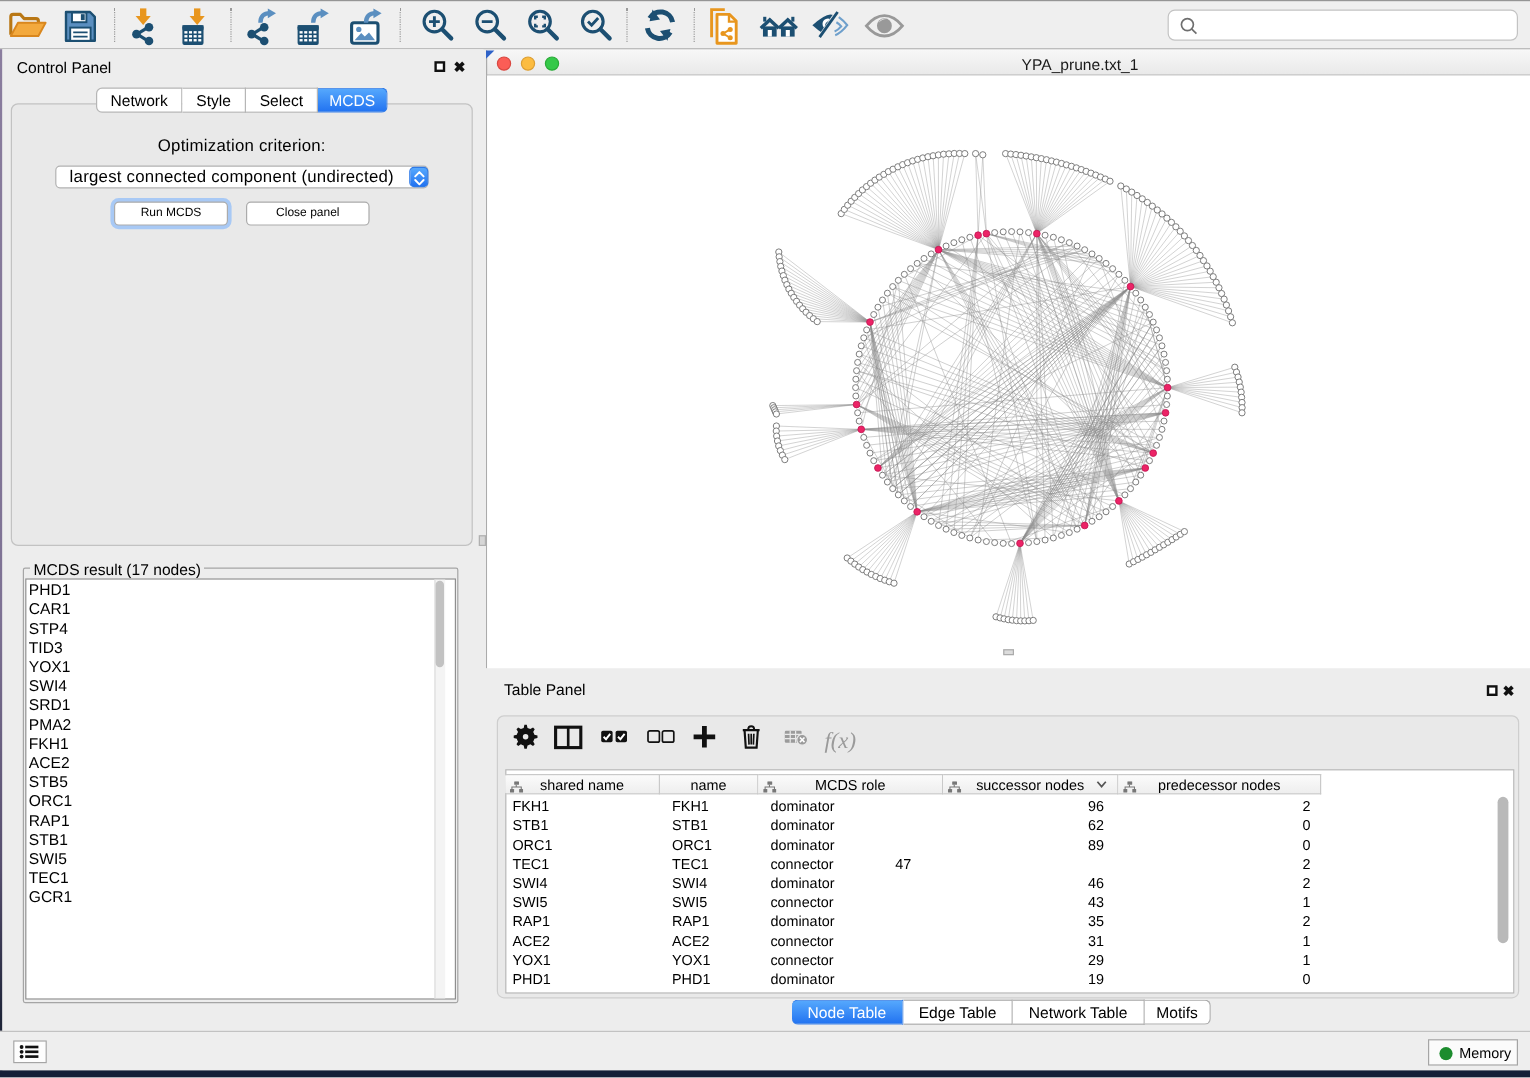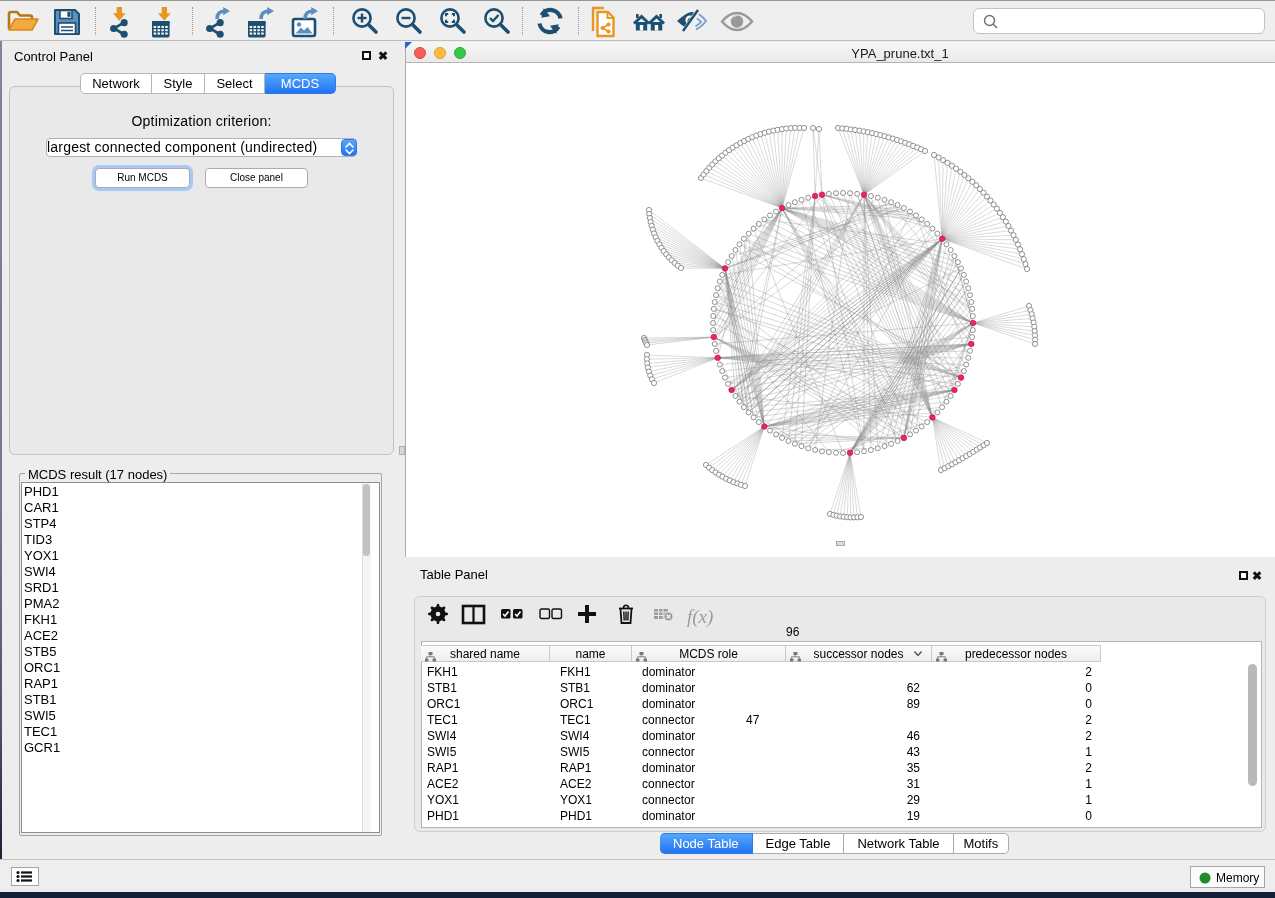--- a/index.html
+++ b/index.html
@@ -11,26 +11,26 @@
 #search{position:absolute;left:973px;top:7px;width:292px;height:26px;background:#fff;border:1px solid #c3c3c3;border-radius:6px}
 
 #leftedge{left:0;top:41px;width:2px;height:851px;background:linear-gradient(#8a7d9e 0%,#7e7294 55%,#564e6e 80%,#1e2438 95%)}
 #ctrl{left:2px;top:41px;width:401px;height:818px;background:#ededed}
 #ctrl-title{left:14px;top:49px;font-size:13px}
 .wbtn-sq{position:absolute;width:9px;height:9px;border:2px solid #111;background:#fff}
 .wbtn-x{position:absolute;font-size:12px;font-weight:bold;color:#111;line-height:11px}
 #tabpanel{left:9px;top:86px;width:385px;height:369px;background:#e9e9e9;border:1px solid #c2c2c2;border-radius:6px}
 #tabs{left:80px;top:73px;height:21px;display:flex;font-size:13px}
 .tab{background:#fff;border:1px solid #b6b6b6;border-left:none;display:flex;align-items:center;justify-content:center}
-.tab:nth-child(1){width:72px}.tab:nth-child(2){width:53px}.tab:nth-child(3){width:60px}.tab:nth-child(4){width:71px}
+.tab:nth-child(1){width:72px}.tab:nth-child(2){width:53px}.tab:nth-child(3){width:60px}.tab:nth-child(4){width:58px}
 .tab:first-child{border-left:1px solid #b6b6b6;border-radius:5px 0 0 5px}
 .tab.sel{background:linear-gradient(#55a8fd,#2273f1);color:#fff;border-color:#2e7ae8;border-radius:0 5px 5px 0}
 .tab:last-child{border-radius:0 5px 5px 0}
 #optlabel{left:9px;top:113px;width:385px;text-align:center;font-size:14px;letter-spacing:0.2px}
-#combo{left:46px;top:138px;width:311px;height:19px;background:#fff;border:1px solid #b2b2b2;border-radius:4px;font-size:14px;letter-spacing:0.2px;line-height:17px;}
+#combo{left:46px;top:138px;width:311px;height:19px;background:#fff;border:1px solid #b2b2b2;border-radius:4px;font-size:14px;letter-spacing:0.2px;line-height:17px;padding-left:11px}
 #combo-btn{left:341px;top:139px;width:16px;height:17px;background:linear-gradient(#57a9fd,#2273f1);border-radius:4px;border:1px solid #2e7ae8}
 .btn{position:absolute;height:20px;background:#fff;border:1px solid #ababab;border-radius:4px;font-size:10px;text-align:center;line-height:18px}
 #runbtn{left:95px;top:168px;width:95px;box-shadow:0 0 0 3px #a8c9f5}
 #closebtn{left:205px;top:168px;width:103px}
 #fieldset{left:19px;top:473px;width:363px;height:363px;border:1px solid #a5a5a5;border-radius:2px}
 #legend{left:25px;top:467px;font-size:13px;background:#ededed;padding:0 3px}
 #listbox{left:21px;top:482px;width:359px;height:351px;background:#fff;border:1px solid #8f8f8f;font-size:13px;line-height:16px;padding:1px 0 0 2px}
 #listsb{left:362px;top:483px;width:9px;height:349px;background:#f4f4f4;border-left:1px solid #ddd}
 #listsb-thumb{left:363px;top:484px;width:7px;height:72px;background:#c2c2c2;border-radius:4px}
 
@@ -678,21 +678,21 @@
         <rect x="7.6" y="6.5" width="3.4" height="3" rx="0.5"></rect>
         <path d="M5.2 3 L5.2 4.8 M1.6 6.5 L1.6 4.8 L9.4 4.8 L9.4 6.5" stroke="#777" fill="none" stroke-width="0.9"></path>
       </g>
     </svg></div>
 <svg class="abs" style="left:913px;top:650px" width="10" height="7">
     <path d="M1.5 1.5 L5 5.5 L8.5 1.5" fill="none" stroke="#555" stroke-width="1.4"></path>
   </svg>
 <div class="td" style="left:427px;top:664px">FKH1</div>
 <div class="td" style="left:560px;top:664px">FKH1</div>
 <div class="td" style="left:642px;top:664px">dominator</div>
-<div class="td" style="left:786px;top:624px;width:134px;text-align:left">96</div>
+<div class="td" style="left:786px;top:664px;width:134px;text-align:right">96</div>
 <div class="td" style="left:932px;top:664px;width:160px;text-align:right">2</div>
 <div class="td" style="left:427px;top:680px">STB1</div>
 <div class="td" style="left:560px;top:680px">STB1</div>
 <div class="td" style="left:642px;top:680px">dominator</div>
 <div class="td" style="left:786px;top:680px;width:134px;text-align:right">62</div>
 <div class="td" style="left:932px;top:680px;width:160px;text-align:right">0</div>
 <div class="td" style="left:427px;top:696px">ORC1</div>
 <div class="td" style="left:560px;top:696px">ORC1</div>
 <div class="td" style="left:642px;top:696px">dominator</div>
 <div class="td" style="left:786px;top:696px;width:134px;text-align:right">89</div>

